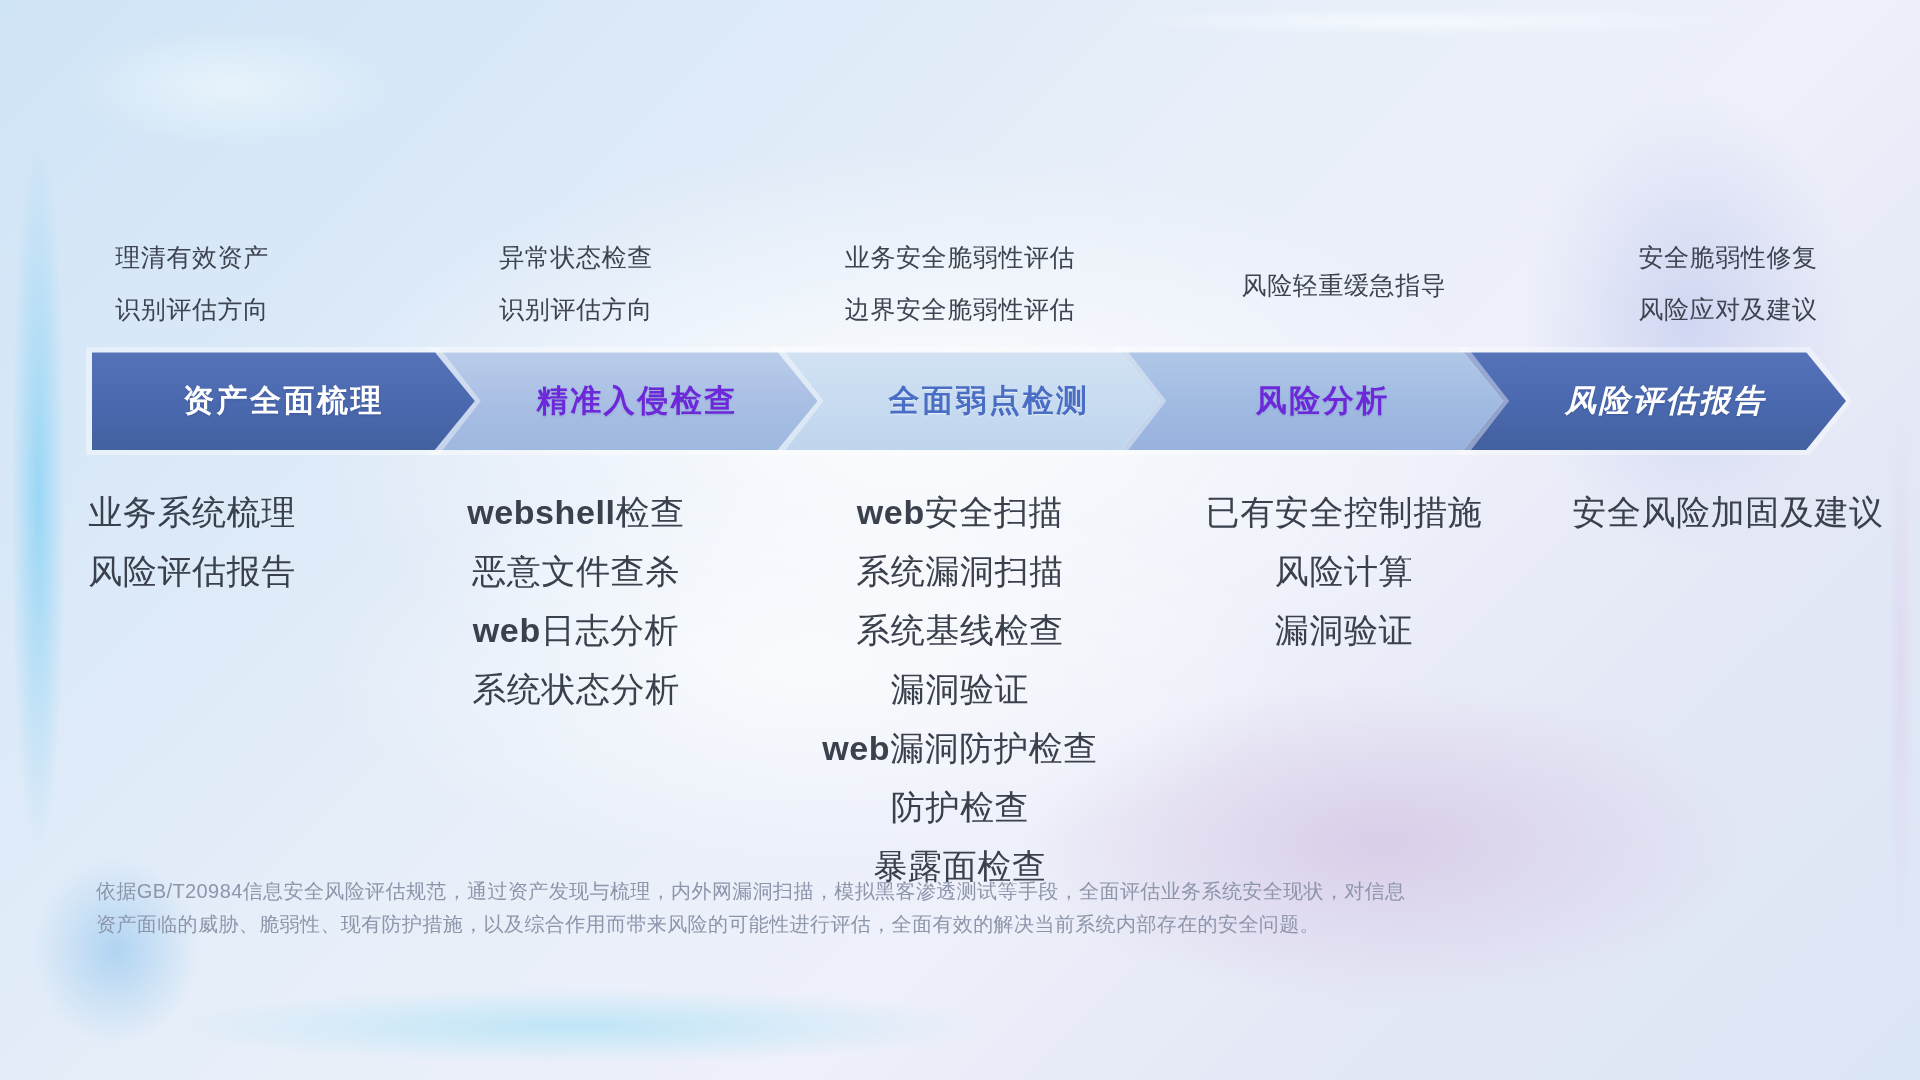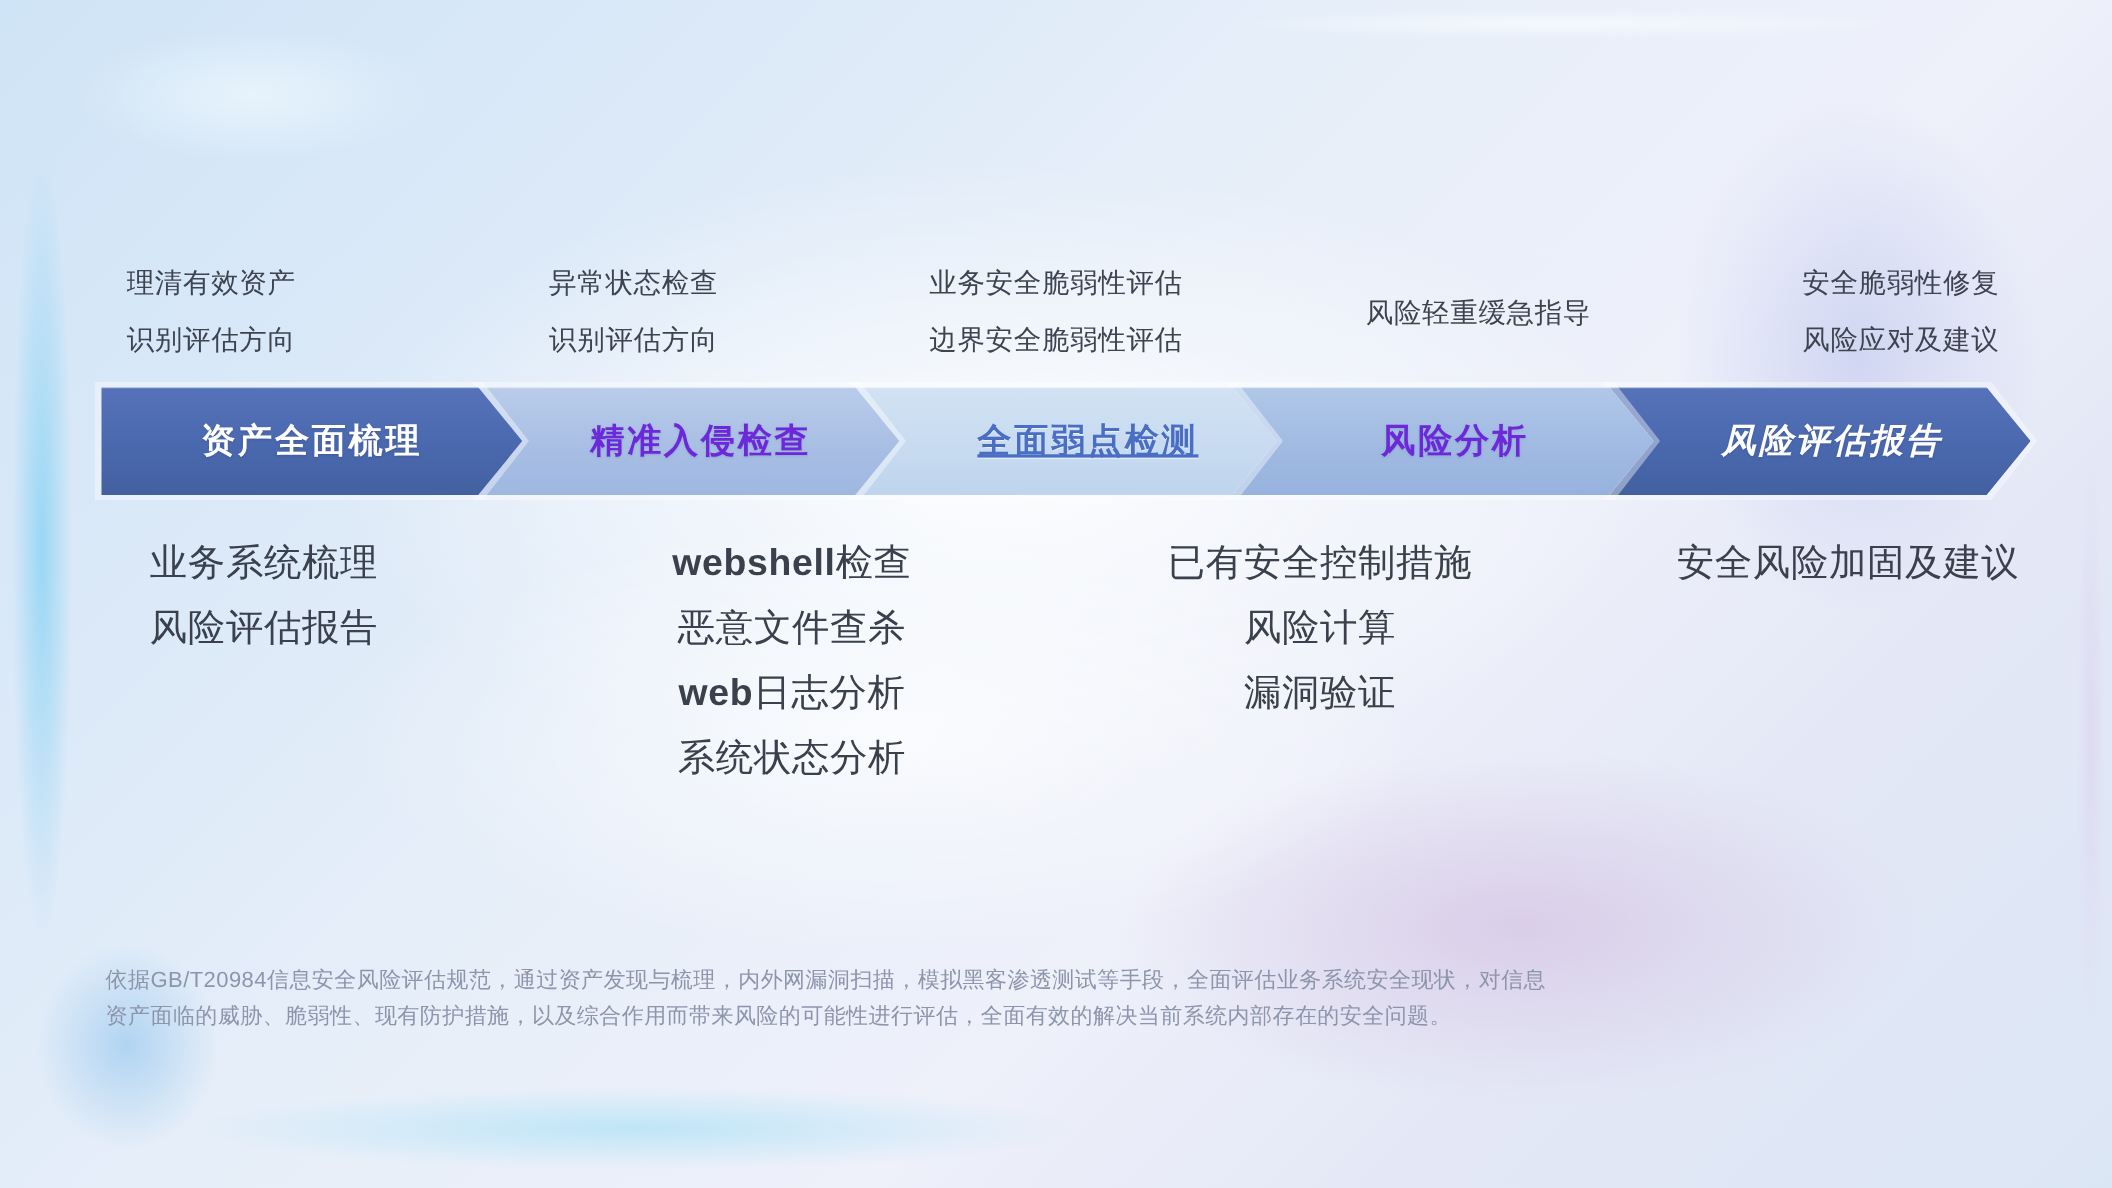--- a/index.html
+++ b/index.html
@@ -146,21 +146,21 @@
         <span class="lbl" style="margin-left: 0px;">资产全面梳理</span>
       </div>
       <div class="chev light" style="left: 342.8px; width: 382.8px; z-index: 9;">
         <div class="shape" style="inset: -5px -6px; clip-path: polygon(0px 0px, 352.8px 0px, 100% 50%, 352.8px 100%, 0px 100%, 42px 50%); background: rgba(255, 255, 255, 0.4); z-index: -1;"></div>
         <div class="shape" style="clip-path: polygon(0px 0px, 342.8px 0px, 100% 50%, 342.8px 100%, 0px 100%, 40px 50%); background: linear-gradient(rgb(185, 204, 234) 0%, rgb(167, 189, 227) 60%, rgb(159, 184, 224) 100%); box-shadow: rgba(255, 255, 255, 0.45) 0px 1px 0px inset;"></div>
         <span class="lbl" style="margin-left: 22px;">精准入侵检查</span>
       </div>
       <div class="chev accent" style="left: 685.6px; width: 382.8px; z-index: 8;">
         <div class="shape" style="inset: -5px -6px; clip-path: polygon(0px 0px, 352.8px 0px, 100% 50%, 352.8px 100%, 0px 100%, 42px 50%); background: rgba(255, 255, 255, 0.4); z-index: -1;"></div>
         <div class="shape" style="clip-path: polygon(0px 0px, 342.8px 0px, 100% 50%, 342.8px 100%, 0px 100%, 40px 50%); background: linear-gradient(rgb(210, 226, 243) 0%, rgb(198, 218, 240) 60%, rgb(191, 213, 237) 100%); box-shadow: rgba(255, 255, 255, 0.45) 0px 1px 0px inset;"></div>
-        <span class="lbl" style="margin-left: 40px; text-decoration: underline;">全面弱点检测</span>
+        <span class="lbl" style="margin-left: 40px;">全面弱点检测</span>
       </div>
       <div class="chev light" style="left: 1028.4px; width: 382.8px; z-index: 7;">
         <div class="shape" style="inset: -5px -6px; clip-path: polygon(0px 0px, 352.8px 0px, 100% 50%, 352.8px 100%, 0px 100%, 42px 50%); background: rgba(255, 255, 255, 0.4); z-index: -1;"></div>
         <div class="shape" style="clip-path: polygon(0px 0px, 342.8px 0px, 100% 50%, 342.8px 100%, 0px 100%, 40px 50%); background: linear-gradient(rgb(176, 199, 231) 0%, rgb(159, 185, 225) 60%, rgb(151, 178, 221) 100%); box-shadow: rgba(255, 255, 255, 0.45) 0px 1px 0px inset;"></div>
         <span class="lbl" style="margin-left: 22px;">风险分析</span>
       </div>
       <div class="chev dark" style="left: 1371.2px; width: 382.8px; z-index: 6;">
         <div class="shape" style="inset: -5px -6px; clip-path: polygon(0px 0px, 352.8px 0px, 100% 50%, 352.8px 100%, 0px 100%, 42px 50%); background: rgba(255, 255, 255, 0.4); z-index: -1;"></div>
         <div class="shape" style="clip-path: polygon(0px 0px, 342.8px 0px, 100% 50%, 342.8px 100%, 0px 100%, 40px 50%); background: linear-gradient(rgb(86, 115, 186) 0%, rgb(74, 104, 174) 55%, rgb(67, 97, 159) 100%); box-shadow: rgba(255, 255, 255, 0.45) 0px 1px 0px inset;"></div>
         <span class="lbl" style="margin-left: 22px; font-style: italic;">风险评估报告</span>
@@ -172,20 +172,29 @@
         <div class="item">业务系统梳理</div>
         <div class="item">风险评估报告</div>
       </div>
       <div class="col">
         <div class="item"><b>webshell</b>检查</div>
         <div class="item">恶意文件查杀</div>
         <div class="item"><b>web</b>日志分析</div>
         <div class="item">系统状态分析</div>
       </div>
       <div class="col">
+        <div class="item"><b>web</b>安全扫描</div>
+        <div class="item">系统漏洞扫描</div>
+        <div class="item">系统基线检查</div>
+        <div class="item">漏洞验证</div>
+        <div class="item"><b>web</b>漏洞防护检查</div>
+        <div class="item">防护检查</div>
+        <div class="item">暴露面检查</div>
+      </div>
+      <div class="col">
         <div class="item">已有安全控制措施</div>
         <div class="item">风险计算</div>
         <div class="item">漏洞验证</div>
       </div>
       <div class="col">
         <div class="item">安全风险加固及建议</div>
       </div>
     </div>
 
   <div id="footer">

